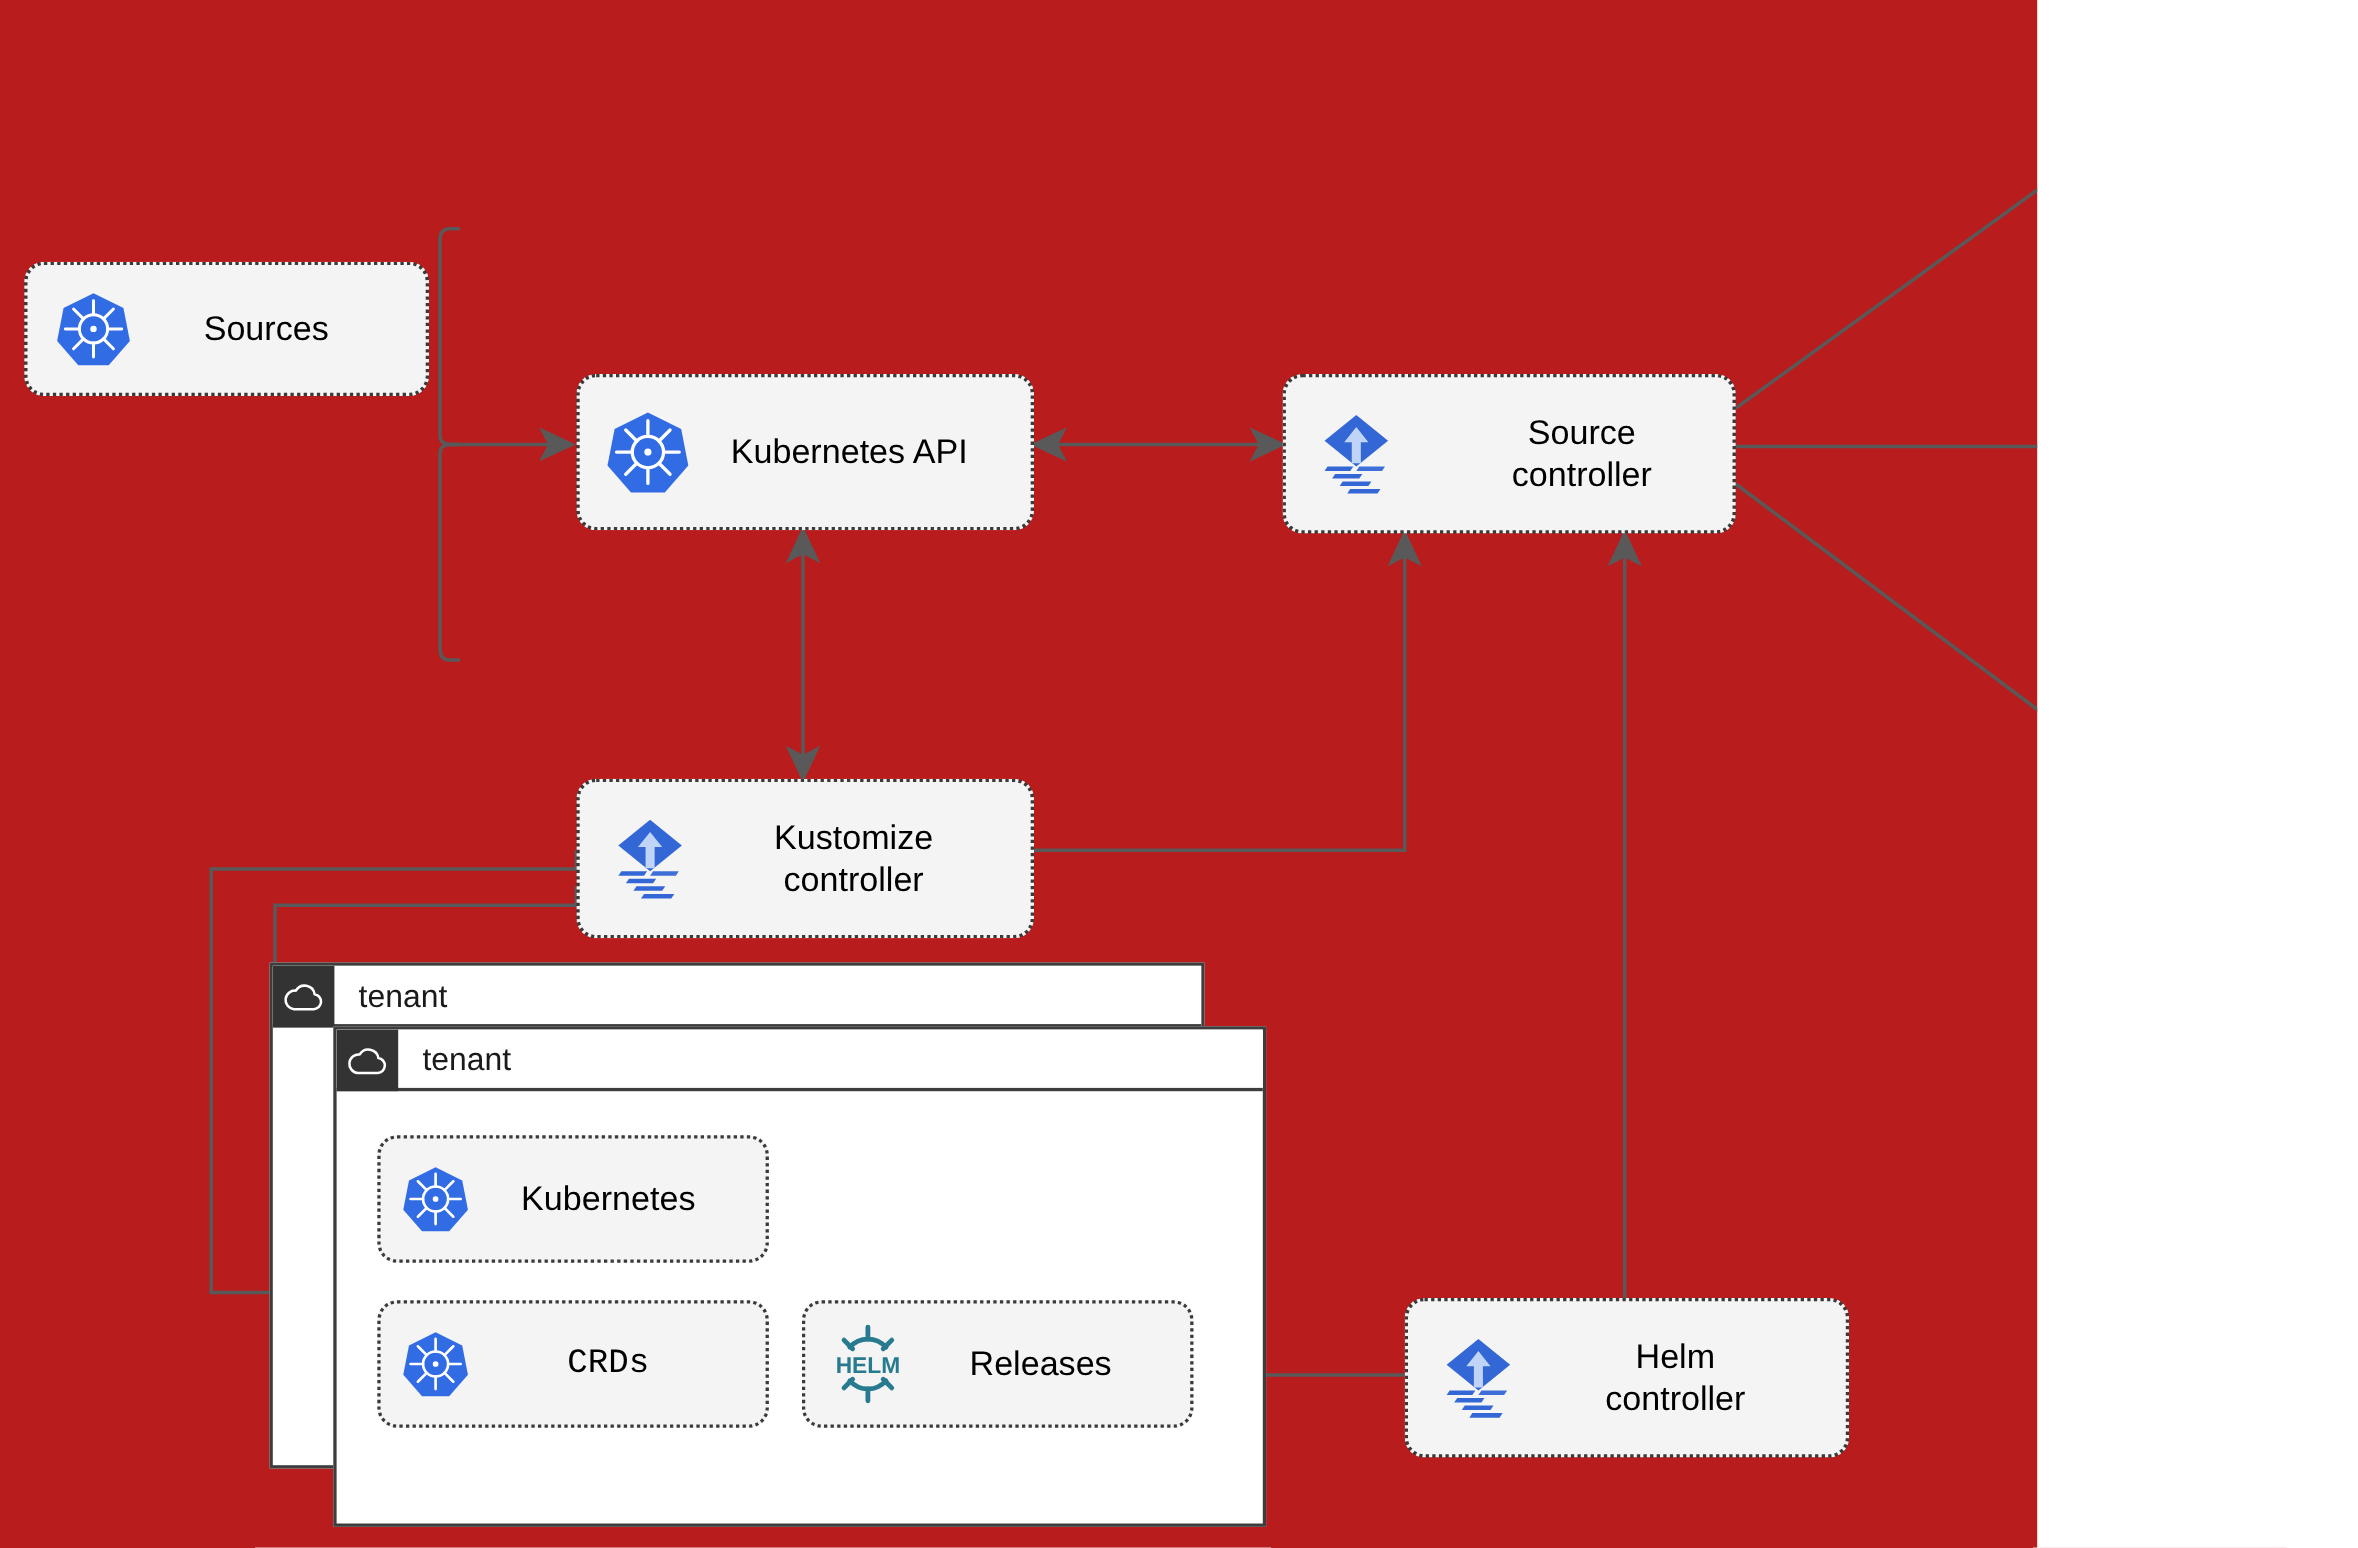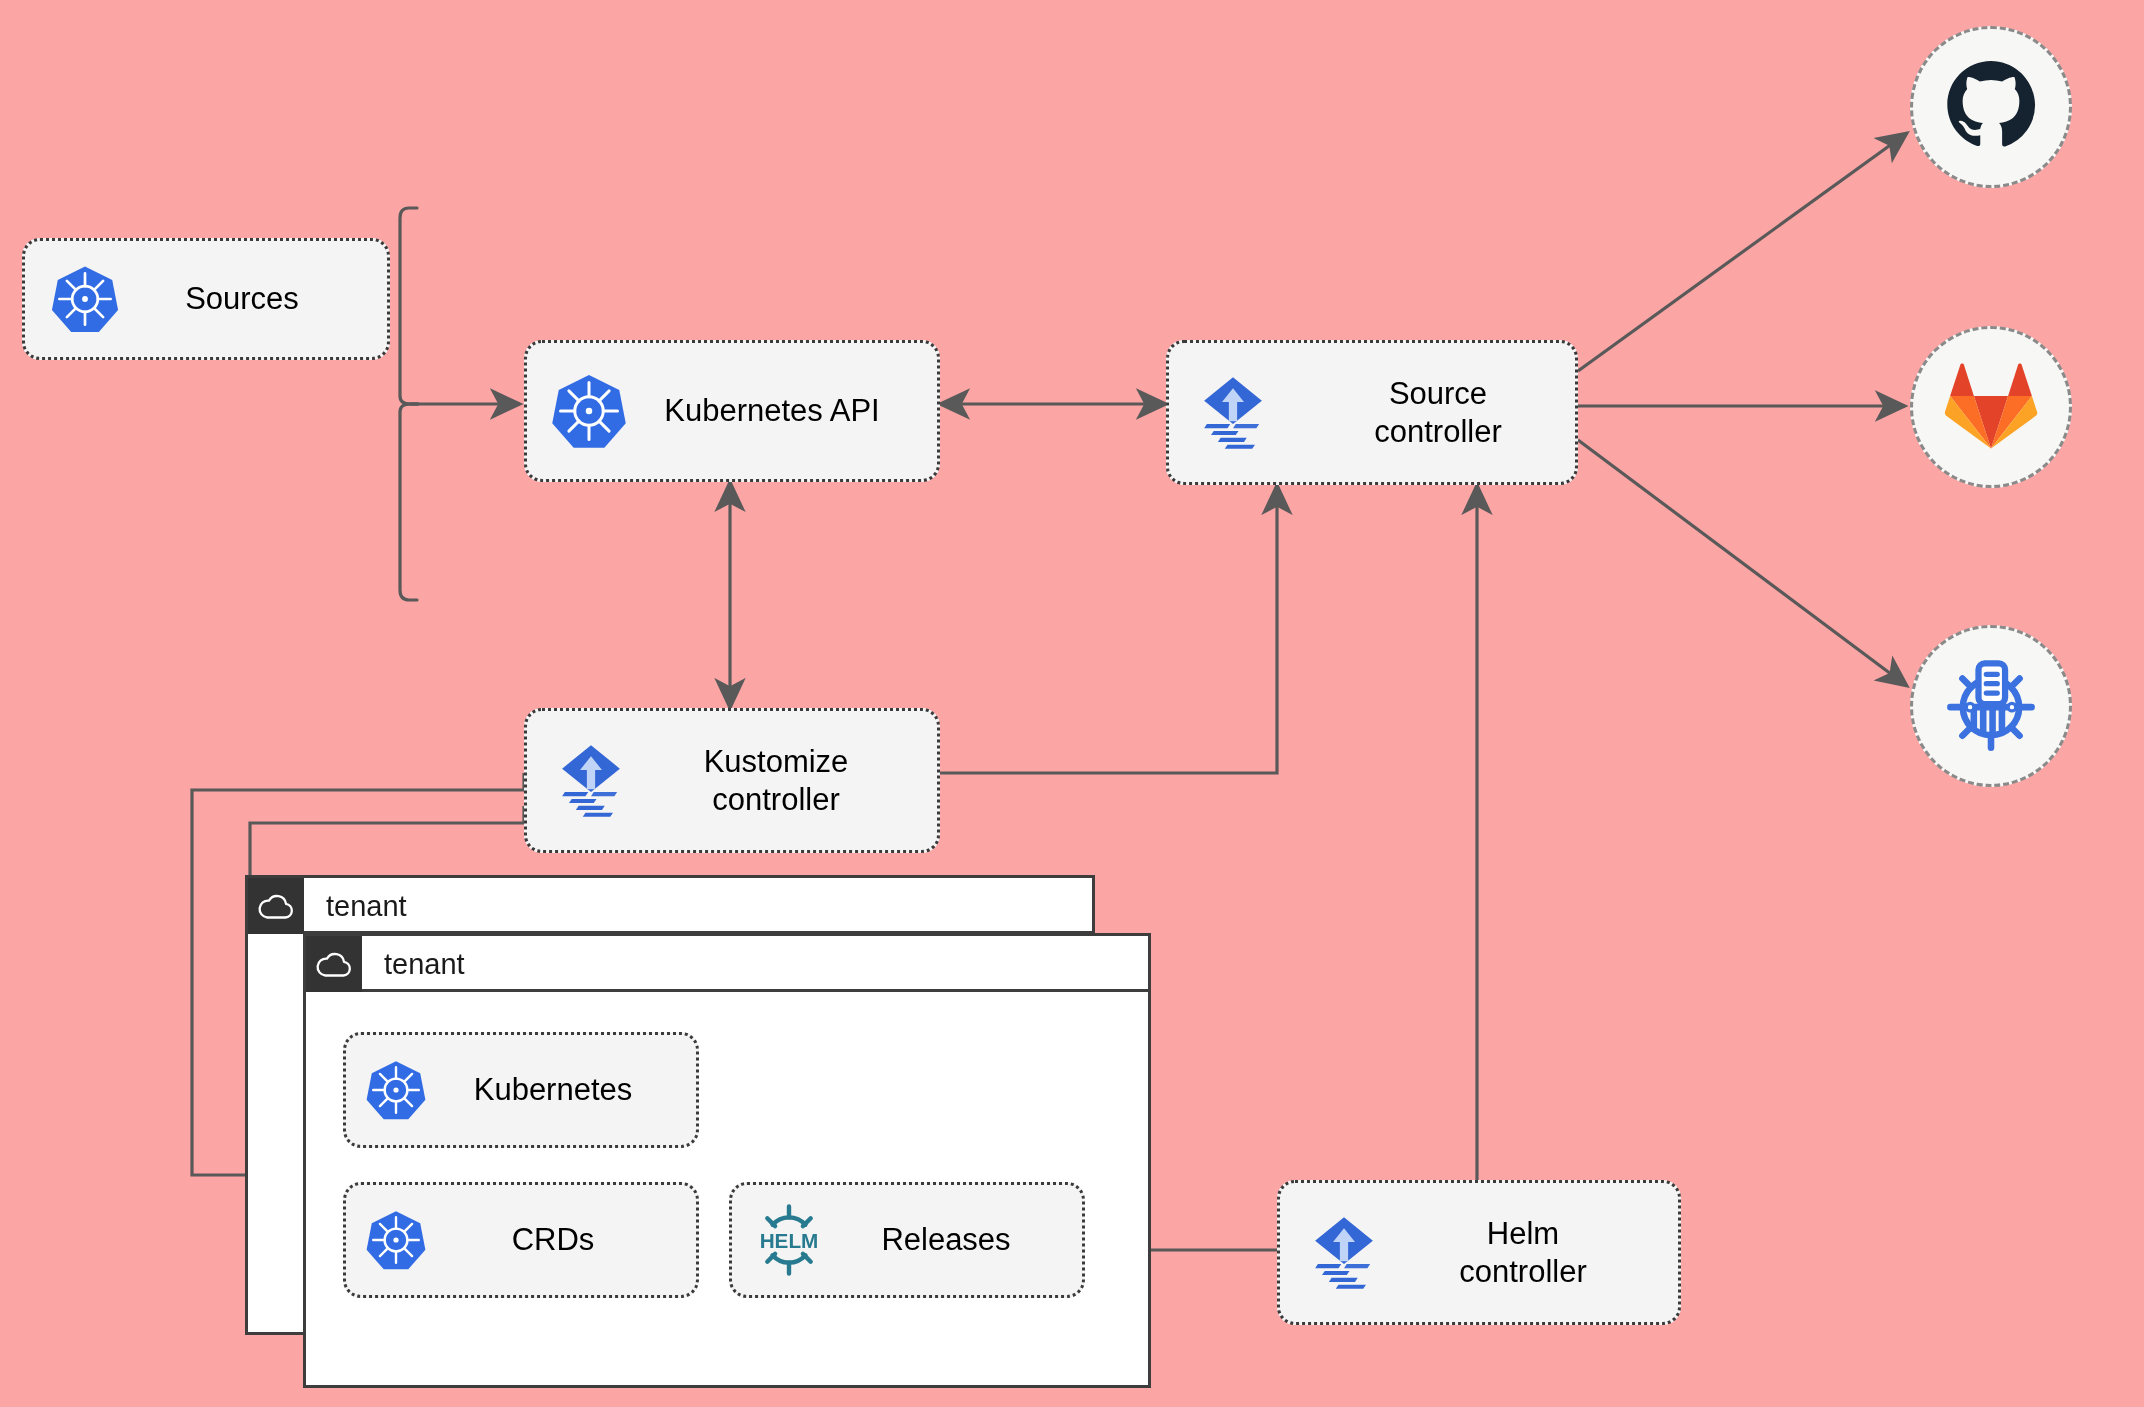--- a/index.html
+++ b/index.html
@@ -1,17 +1,17 @@
 <!DOCTYPE html>
 <html><head>
 <meta charset="utf-8">
 <style>
   html,body{margin:0;padding:0;background:#ffffff;}
   body{font-family:"Liberation Sans","DejaVu Sans",sans-serif;}
-  #stage{position:relative;width:2144px;height:1407px;background:#fca5a5;overflow:hidden;}
+  #stage{position:relative;width:1852px;height:1407px;background:#b91c1c;overflow:hidden;}
   svg.edges{position:absolute;left:0;top:0;width:2144px;height:1407px;pointer-events:none;}
 
   
   .node{
     position:absolute;
     background:#f4f4f4;
     border:3px dotted #3a3a3a;
     border-radius:18px;
     display:flex;align-items:center;
     box-sizing:border-box;
@@ -245,21 +245,21 @@
             <circle cx="32" cy="32" r="11.4"></circle>
             <circle cx="32" cy="32" r="2.6" fill="#fff" stroke="none"></circle>
             <path d="M32 20.6V9.2M32 43.4v11.4M43.4 32h11.4M20.6 32H9.2M40.1 23.9l8-8M23.9 40.1l-8 8M40.1 40.1l8 8M23.9 23.9l-8-8"></path>
           </g>
         </svg>
       </span>
       <span class="lbl">Kubernetes</span>
     </div>
 
 
-    <div class="node" style="left:37px;top:246px;width:356px;height:116px;padding:0 18px;">
+    <div class="node" style="left:37px;top:246px;width:356px;height:116px;padding:0 18px;font-family:Liberation Mono, monospace;">
       <span class="ico">
         <svg width="64" height="64" viewBox="0 0 64 64">
           <path d="M32 3.2 56.2 15.2 61.4 41.8 44.3 61.3 19.7 61.3 2.6 41.8 7.8 15.2Z" fill="#326ce5"></path>
           <g fill="none" stroke="#fff" stroke-width="2.4" stroke-linecap="round">
             <circle cx="32" cy="32" r="11.4"></circle>
             <circle cx="32" cy="32" r="2.6" fill="#fff" stroke="none"></circle>
             <path d="M32 20.6V9.2M32 43.4v11.4M43.4 32h11.4M20.6 32H9.2M40.1 23.9l8-8M23.9 40.1l-8 8M40.1 40.1l8 8M23.9 23.9l-8-8"></path>
           </g>
         </svg>
       </span>

